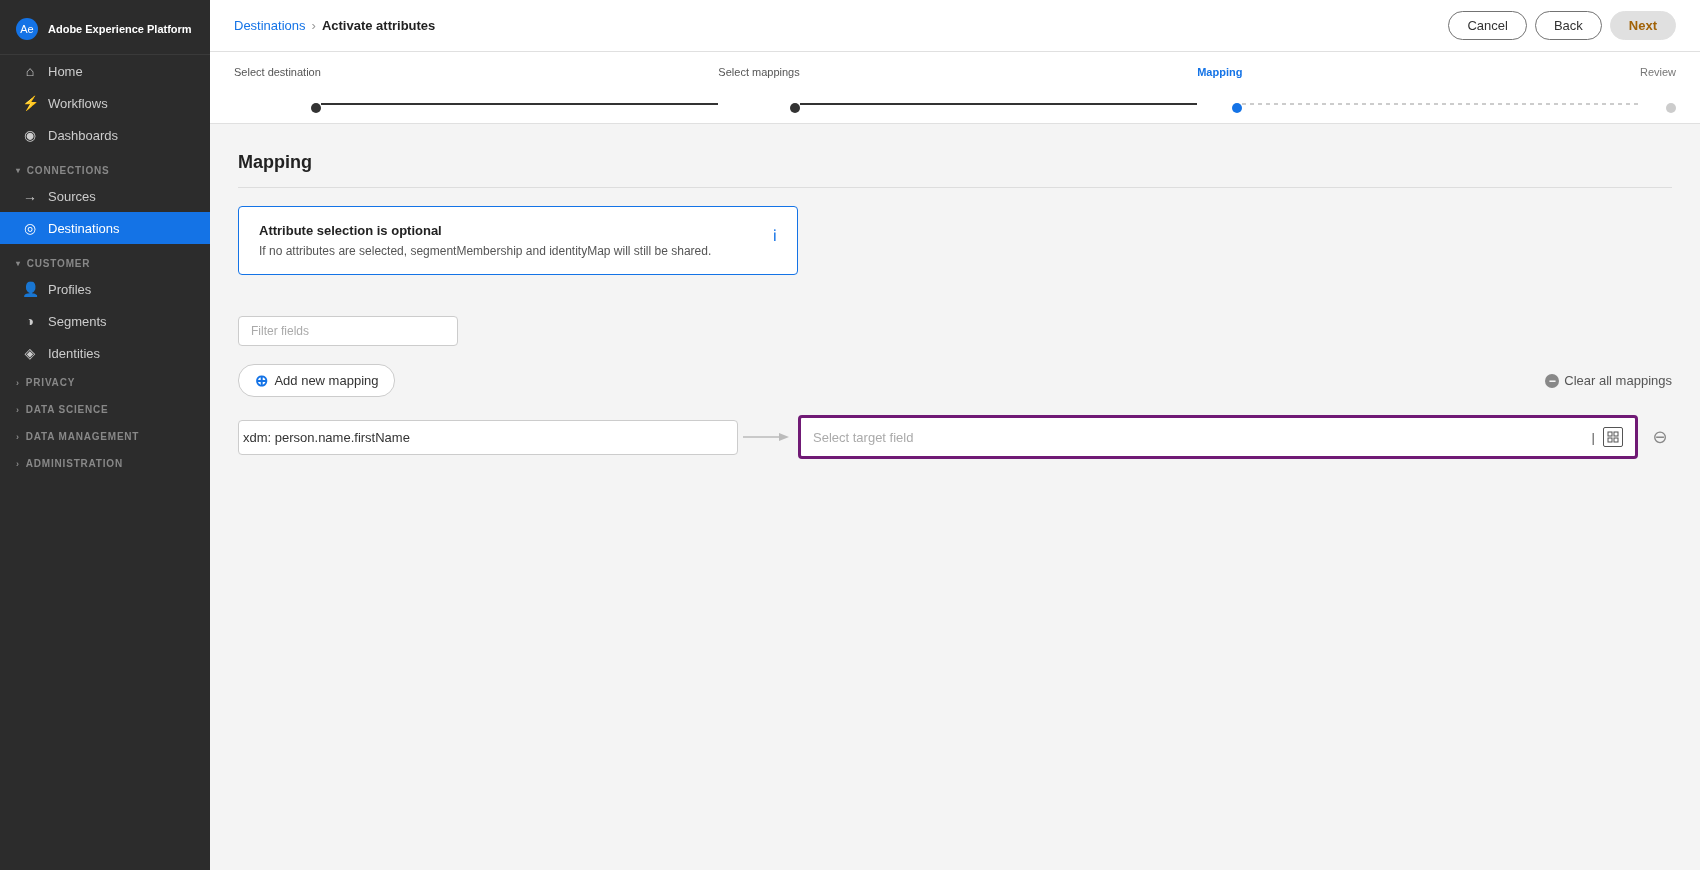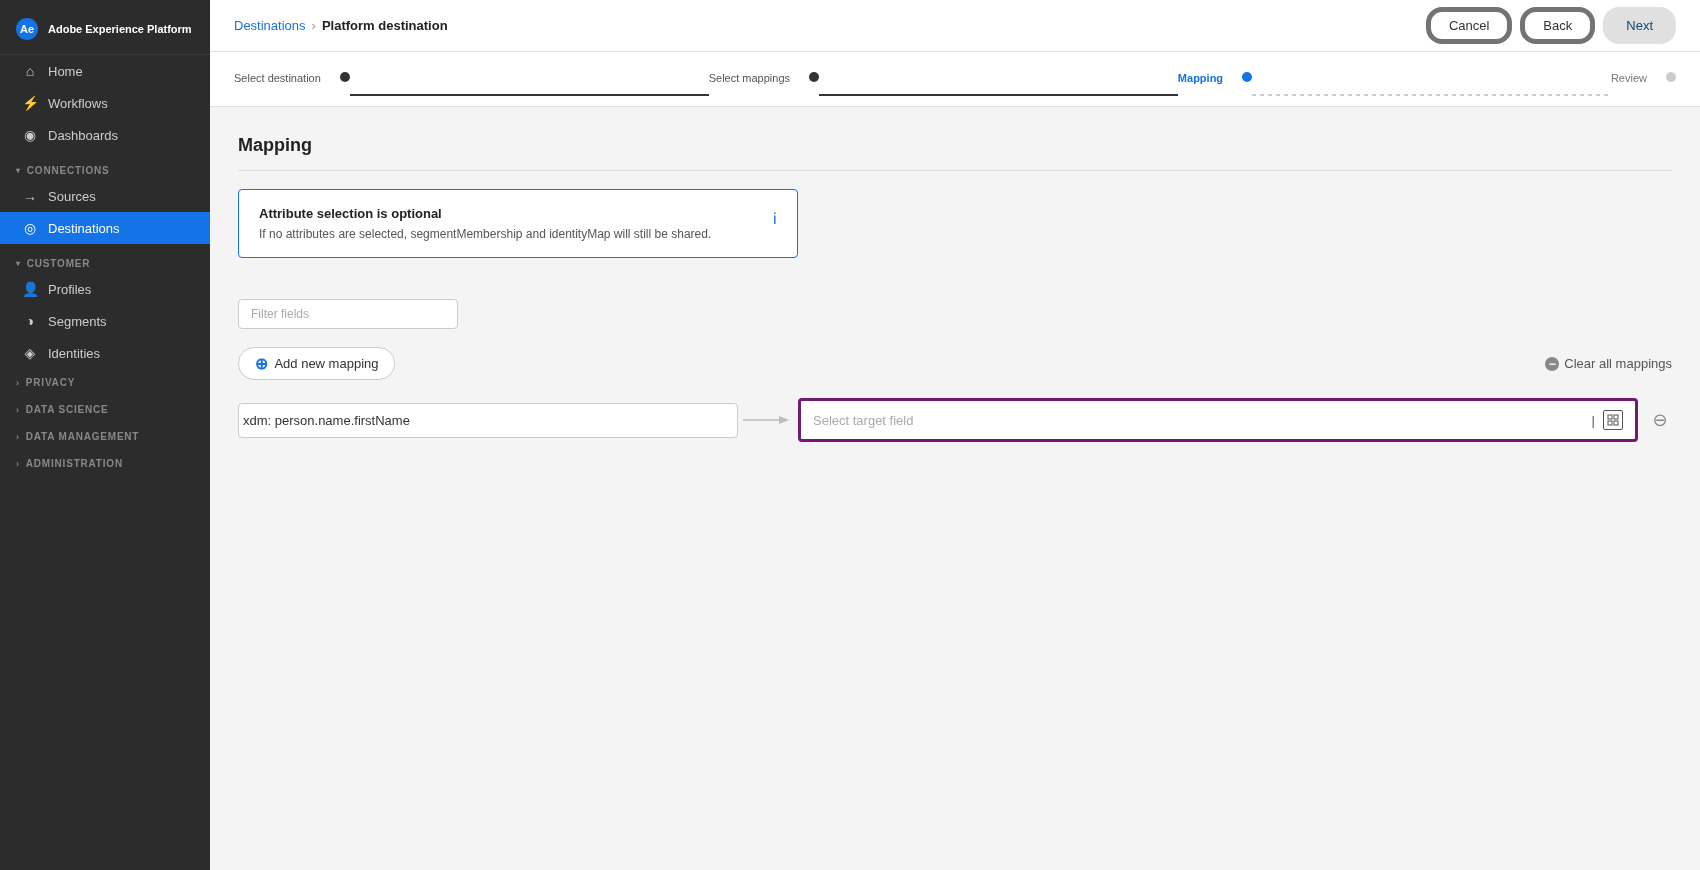--- a/index.html
+++ b/index.html
@@ -23,21 +23,21 @@
       color: #fff;
       font-size: 14px;
       font-weight: 600;
       border-bottom: 1px solid #3a3a3a;
     }
     .sidebar-logo .logo-icon {
       width: 22px; height: 22px;
       background: #1473e6;
       border-radius: 50%;
       display: flex; align-items: center; justify-content: center;
-      color: white; font-size: 11px; font-weight: bold;
+      color: white; font-size: 11px; font-weight: normal;
     }
     .sidebar-section-label {
       font-size: 10px;
       font-weight: 700;
       color: #888;
       letter-spacing: 0.08em;
       padding: 14px 16px 4px;
       display: flex;
       align-items: center;
       gap: 6px;
@@ -97,47 +97,48 @@
     .breadcrumb .crumb-link { color: #1473e6; cursor: pointer; }
     .breadcrumb .crumb-sep { color: #999; }
     .breadcrumb .crumb-current { font-weight: 700; color: #222; }
     .topbar-actions {
       display: flex;
       gap: 8px;
     }
     .btn {
       padding: 6px 18px;
       border-radius: 16px;
-      border: 5px solid #737373;
+      border: 1px solid #737373;
       background: #fff;
       color: #333;
       font-size: 13px;
       cursor: pointer;
       font-weight: 500;
     }
     .btn-primary {
       background: #e0e0e0;
-      color: #0c4a6e;
+      color: #a16207;
       border-color: #e0e0e0;
       cursor: default;
+      font-weight: bold;
     }
 
     
     .steps-bar {
       background: #fff;
       border-bottom: 1px solid #e0e0e0;
       padding: 14px 24px 0;
       display: flex;
       align-items: flex-start;
       gap: 0;
     }
     .step-item {
       display: flex;
-      flex-direction: row;
-      align-items: flex-start;
+      flex-direction: column;
+      align-items: flex-end;
       position: relative;
       gap: 19px;
     }
     .step-label {
       font-size: 11px;
       color: #777;
       margin-bottom: 6px;
       white-space: nowrap;
     }
     .step-label.active { color: #1473e6; font-weight: 600; }
@@ -422,21 +423,21 @@
     <span>ADMINISTRATION</span>
   </div>
 </aside>
 
 <div class="main">
 
   <div class="topbar">
     <div class="breadcrumb">
       <span class="crumb-link">Destinations</span>
       <span class="crumb-sep">›</span>
-      <span class="crumb-current">Platform destination</span>
+      <span class="crumb-current">Activate attributes</span>
     </div>
     <div class="topbar-actions">
       <button class="btn">Cancel</button>
       <button class="btn">Back</button>
       <button class="btn btn-primary">Next</button>
     </div>
   </div>
 
   <div class="steps-bar">
     <div class="steps-container">

